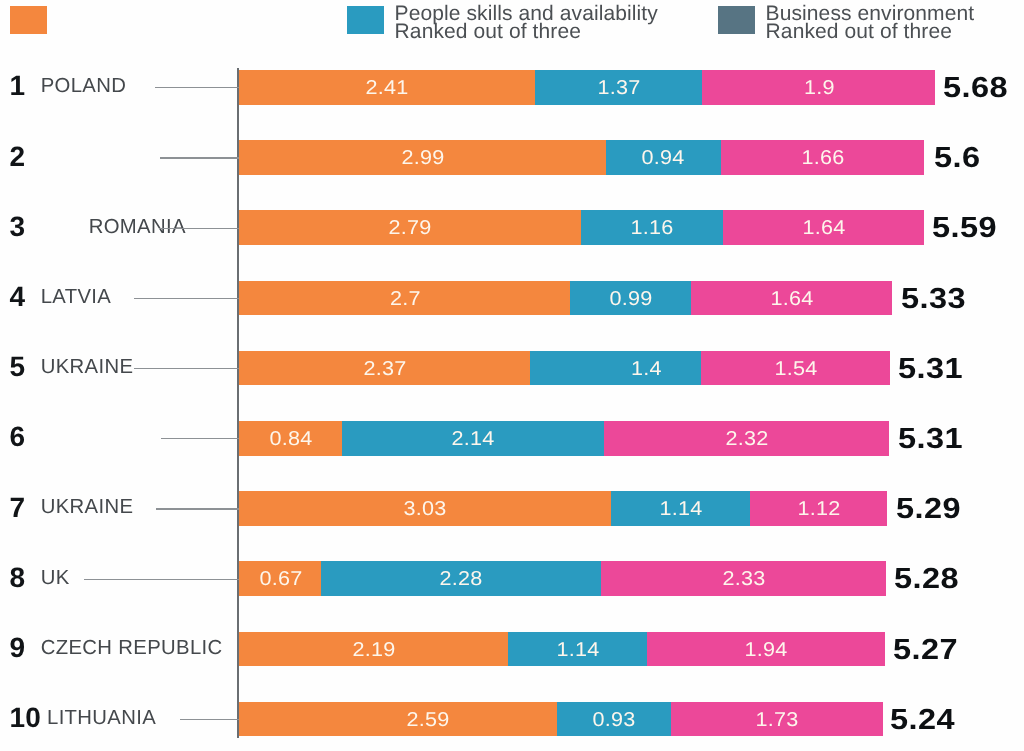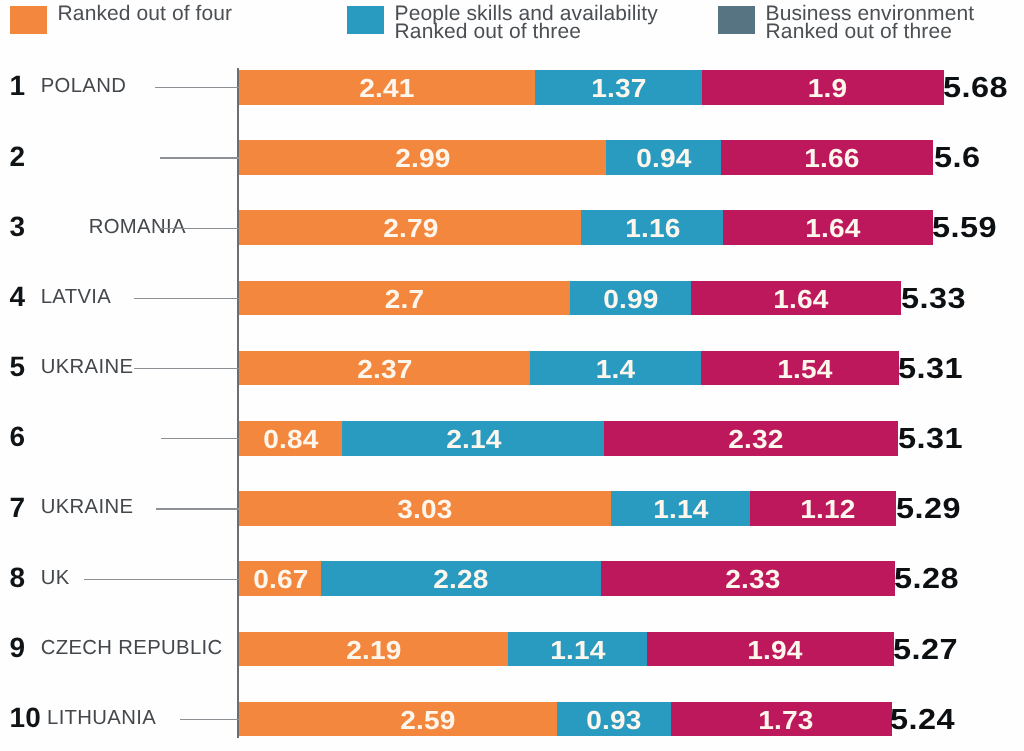--- a/index.html
+++ b/index.html
@@ -24,40 +24,39 @@
 
   
   .row{position:absolute;left:0;width:1024px;height:34.6px;}
   .rank{position:absolute;left:9.4px;top:-0.7px;height:34.6px;line-height:34.6px;
       font-size:28px;font-weight:bold;color:#111417;letter-spacing:0.2px;}
   .country{position:absolute;top:-0.9px;height:34.6px;line-height:34.6px;
       font-size:20.3px;color:#44484c;letter-spacing:0.35px;white-space:nowrap;}
   .leader{position:absolute;height:1.3px;background:#8d9195;top:17.2px;}
   .bar{position:absolute;left:239.4px;top:0;height:34.6px;}
   .seg{position:absolute;top:0;height:34.6px;overflow:hidden;
-      text-align:center;color:#fdf6ec;font-size:26px;font-weight:bold;
+      text-align:center;color:#fdf6ec;font-size:20px;font-weight:normal;
       line-height:37.2px;letter-spacing:0.2px;text-indent:0.2px;}
   .seg>i{font-style:normal;display:inline-block;transform:scaleX(1.08);}
   .seg-a{background:#f4873e;}
   .seg-b{background:#2a9bc0;}
-  .seg-c{background:#be185d;padding-left:9px;}
+  .seg-c{background:#ec4899;}
   .total{position:absolute;top:0;height:34.6px;line-height:37.2px;
       font-size:29px;font-weight:bold;color:#0d1013;letter-spacing:0.4px;
       transform:scaleX(1.12);transform-origin:left center;}
 </style>
 </head>
 <body>
 
 <div class="page">
 
   <div class="legend">
       <div class="legend-item" style="left: 10px;">
         <div class="legend-swatch" style="background: rgb(244, 135, 62);"></div>
         <div class="legend-text">
-          <span>Ranked out of four</span>
         </div>
       </div>
       <div class="legend-item" style="left: 347px;">
         <div class="legend-swatch" style="background: rgb(42, 155, 192);"></div>
         <div class="legend-text">
           <span>People skills and availability</span>
           <span>Ranked out of three</span>
         </div>
       </div>
       <div class="legend-item" style="left: 718px;">
@@ -114,21 +113,21 @@
           <div class="seg seg-c" style="left: 452.025px; width: 200.9px;"><i>1.64</i></div>
         </div>
         <div class="total" style="left: 900.525px;">5.33</div>
       </div>
       <div class="row" style="top: 350.8px;">
         <div class="rank">5</div>
         <div class="country" style="left: 40.7px;">UKRAINE</div>
         <div class="leader" style="left: 133.9px; width: 104.7px;"></div>
         <div class="bar">
           <div class="seg seg-a" style="left: 0px; width: 290.325px;"><i>2.37</i></div>
-          <div class="seg seg-b" style="left: 290.325px; width: 171.5px;"><i>1.4</i></div>
+          <div class="seg seg-b" style="left: 290.325px; width: 171.5px; padding-left: 31px;"><i>1.4</i></div>
           <div class="seg seg-c" style="left: 461.825px; width: 188.65px;"><i>1.54</i></div>
         </div>
         <div class="total" style="left: 898.075px;">5.31</div>
       </div>
       <div class="row" style="top: 421px;">
         <div class="rank">6</div>
         <div class="leader" style="left: 160.5px; width: 78.1px;"></div>
         <div class="bar">
           <div class="seg seg-a" style="left: 0px; width: 102.9px;"><i>0.84</i></div>
           <div class="seg seg-b" style="left: 102.9px; width: 262.15px;"><i>2.14</i></div>

